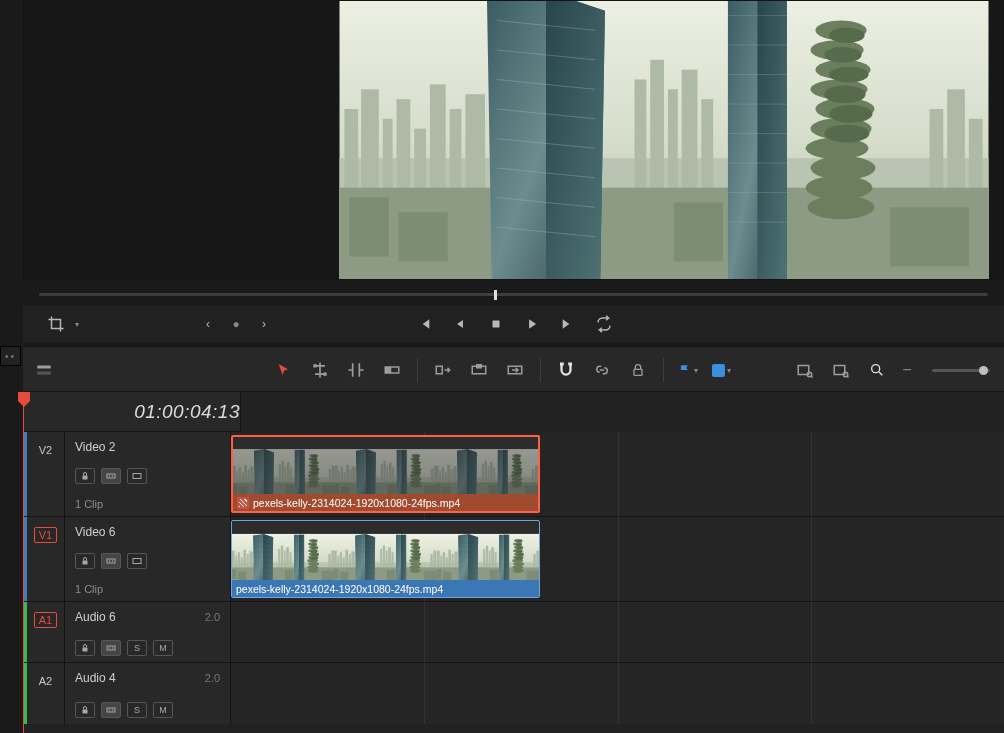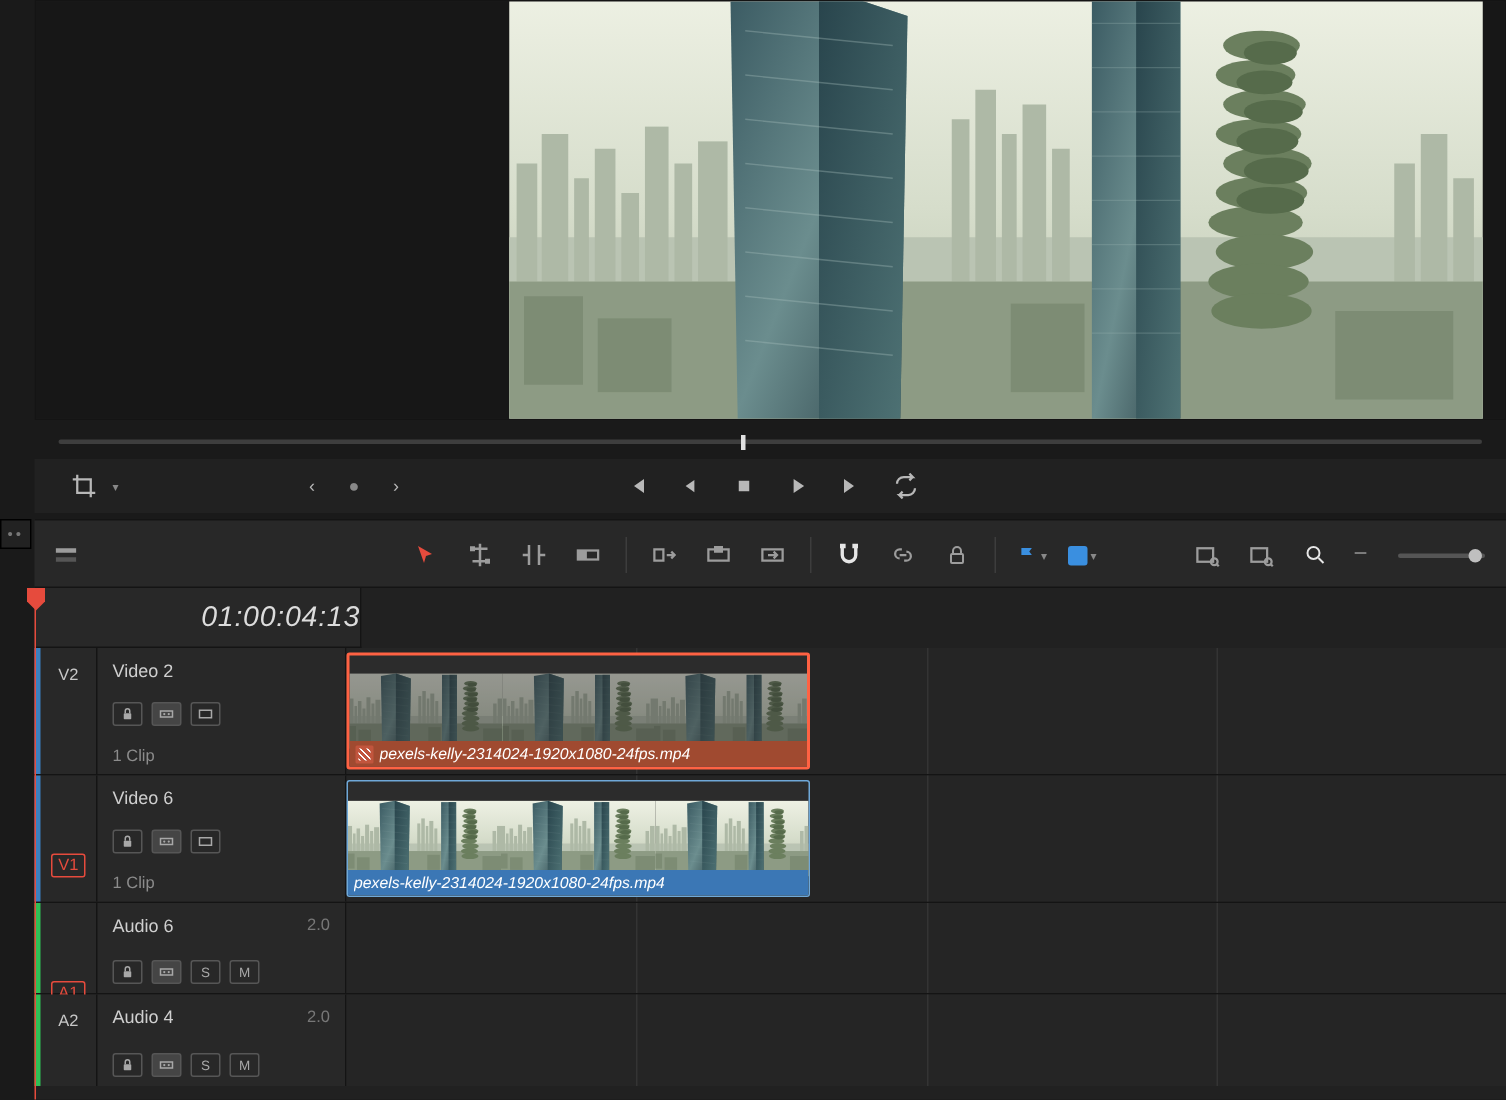--- a/index.html
+++ b/index.html
@@ -67,35 +67,35 @@
 
   .tracks{position:absolute;left:0;right:0;top:40px;bottom:0;}
   .trk{position:relative;display:flex;border-bottom:1px solid var(--line);}
   .trk.video{height:85px;}
   .trk.audio{height:61px;}
   .hdr{width:208px;background:var(--bg2);border-right:1px solid var(--line);display:flex;}
   .colorbar{width:4px;background:#3b7fbf;}
   .colorbar.a{background:var(--audio-green);}
   .idcell{width:38px;display:flex;align-items:flex-start;justify-content:center;padding-top:10px;border-right:1px solid var(--line);}
   .idbox{border:1px solid transparent;padding:1px 4px;font-size:11px;color:#c8c8c8;border-radius:2px;}
-  .idbox.sel{border-color:var(--accent);color:var(--accent);margin-top:42px;}
+  .idbox.sel{border-color:var(--accent);color:var(--accent);}
   .info{flex:1;padding:8px 10px 6px 10px;display:flex;flex-direction:column;gap:10px;position:relative;justify-content:space-between;}
   .info .row1{display:flex;align-items:center;justify-content:space-between;}
   .info .name{font-size:12px;color:#cfcfcf;}
   .info .ch{font-size:11px;color:#777;}
   .info .row2{display:flex;align-items:center;gap:6px;}
   .mini{width:20px;height:16px;border:1px solid #565656;border-radius:2px;display:flex;align-items:center;justify-content:center;color:#a8a8a8;font-size:9px;cursor:pointer;}
   .mini.filled{background:#454545;}
   .mini svg{width:12px;height:12px;}
   .info .clips{font-size:11px;color:#8c8c8c;}
 
   .lane{flex:1;position:relative;background:#252525;}
   .lane .grid{position:absolute;top:0;bottom:0;width:0;border-left:1px solid #343434;}
 
-  .clip{position:absolute;top:3px;bottom:3px;background:#2c2c2c;border:1px solid #555;border-radius:2px;overflow:hidden;cursor:pointer;font-style:italic;}
+  .clip{position:absolute;top:3px;bottom:3px;background:#2c2c2c;border:1px solid #555;border-radius:2px;overflow:hidden;cursor:pointer;}
   .clip.sel{border:2px solid var(--clip-sel);}
   .clip .thumbs{position:absolute;inset:0;display:flex;}
   .clip .thumbs .th{flex:1;position:relative;overflow:hidden;}
   .clip .thumbs .th svg{position:absolute;inset:-4px;width:calc(100% + 8px);height:calc(100% + 8px);}
   .clip .bar{position:absolute;left:0;right:0;bottom:0;height:17px;display:flex;align-items:center;gap:4px;padding:0 4px;font-size:10.5px;color:#fff;}
   .clip.sel .bar{background:#a04a30;}
   .clip.blue .bar{background:var(--clip-blue);}
   .clip .badge{width:12px;height:12px;background:#c1553d;border-radius:1px;display:flex;align-items:center;justify-content:center;}
   .clip .badge::after{content:"";width:8px;height:8px;background:repeating-linear-gradient(45deg,#fff 0 1px,transparent 1px 3px);}
 </style>

